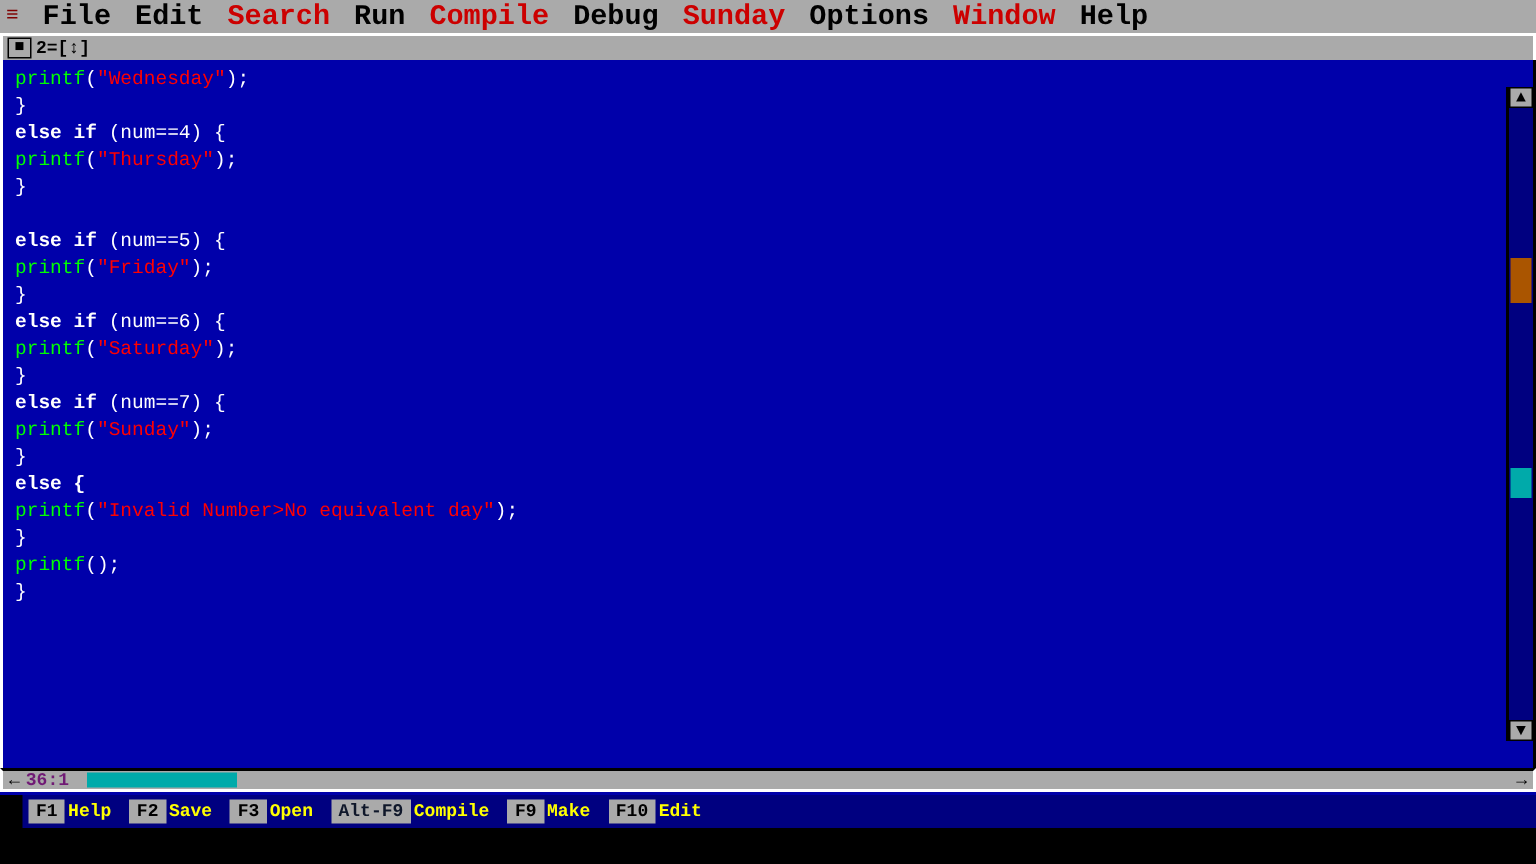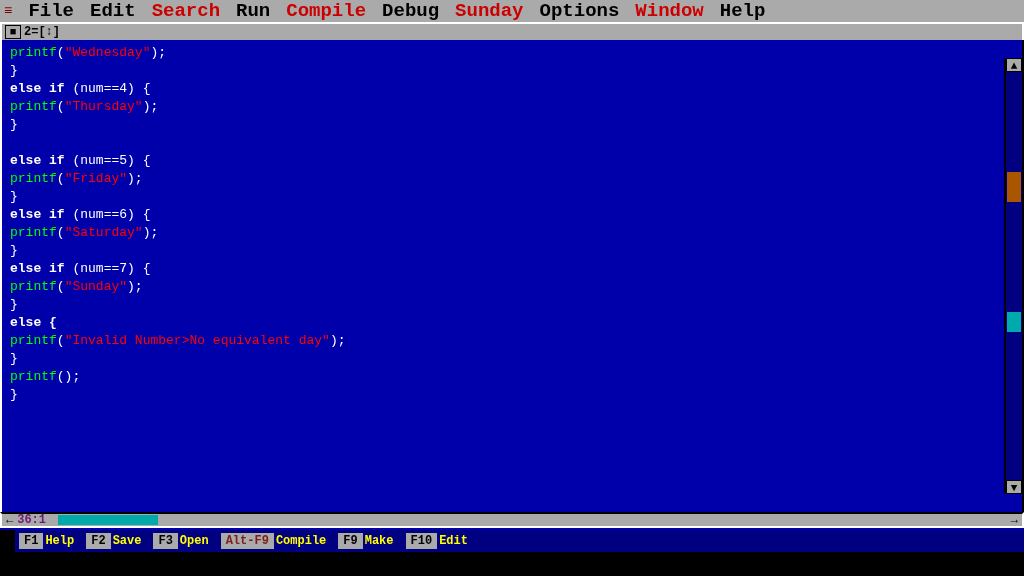--- a/index.html
+++ b/index.html
@@ -186,21 +186,21 @@
       font-size: 12px;
       font-weight: bold;
       margin-right: 2px;
     }
     .fkey-label {
       color: #ffff00;
       font-size: 12px;
       font-weight: bold;
       margin-right: 12px;
     }
-    .fkey-red { color: #7f1d1d; text-align: right; }
+    .fkey-red { color: #0f172a; text-align: right; }
   </style>
 </head>
 <body>
 
 <div id="menubar">
   <span class="menu-icon">≡</span>
   <span class="menu-item">File</span>
   <span class="menu-item">Edit</span>
   <span class="menu-item red">Search</span>
   <span class="menu-item">Run</span>

